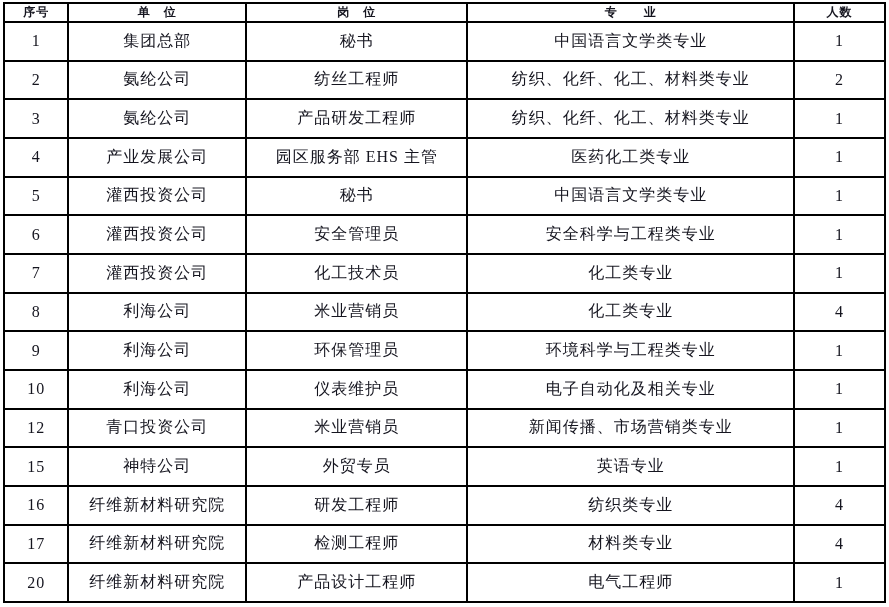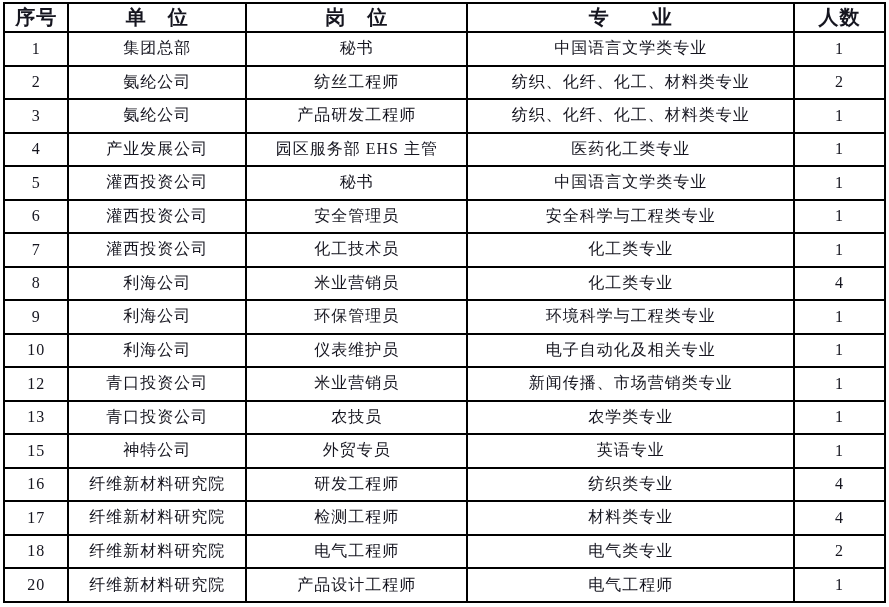--- a/index.html
+++ b/index.html
@@ -32,21 +32,21 @@
     text-align: center;
     vertical-align: middle;
     padding: 0 2px;
     overflow: hidden;
     white-space: nowrap;
     color: #15151f;
   }
   table.rec-table th {
     font-family: Liberation Sans, sans-serif;
     font-weight: bold;
-    font-size: 20px;
+    font-size: 12px;
     letter-spacing: 1px;
   }
   table.rec-table td {
     font-family: "Liberation Serif", "DejaVu Serif", serif;
     font-weight: normal;
     font-size: 16px;
     letter-spacing: 1px;
   }
   col.c-seq   { width: 7.3%; }
   col.c-unit  { width: 20.2%; }
@@ -147,27 +147,20 @@
           <td>1</td>
         </tr>
         <tr>
           <td>12</td>
           <td>青口投资公司</td>
           <td>米业营销员</td>
           <td>新闻传播、市场营销类专业</td>
           <td>1</td>
         </tr>
         <tr>
-          <td>13</td>
-          <td>青口投资公司</td>
-          <td>农技员</td>
-          <td>农学类专业</td>
-          <td>1</td>
-        </tr>
-        <tr>
           <td>15</td>
           <td>神特公司</td>
           <td>外贸专员</td>
           <td>英语专业</td>
           <td>1</td>
         </tr>
         <tr>
           <td>16</td>
           <td>纤维新材料研究院</td>
           <td>研发工程师</td>
@@ -175,27 +168,20 @@
           <td>4</td>
         </tr>
         <tr>
           <td>17</td>
           <td>纤维新材料研究院</td>
           <td>检测工程师</td>
           <td>材料类专业</td>
           <td>4</td>
         </tr>
         <tr>
-          <td>18</td>
-          <td>纤维新材料研究院</td>
-          <td>电气工程师</td>
-          <td>电气类专业</td>
-          <td>2</td>
-        </tr>
-        <tr>
           <td>20</td>
           <td>纤维新材料研究院</td>
           <td>产品设计工程师</td>
           <td>电气工程师</td>
           <td>1</td>
         </tr>
       </tbody>
   </table>
 </div>
 

